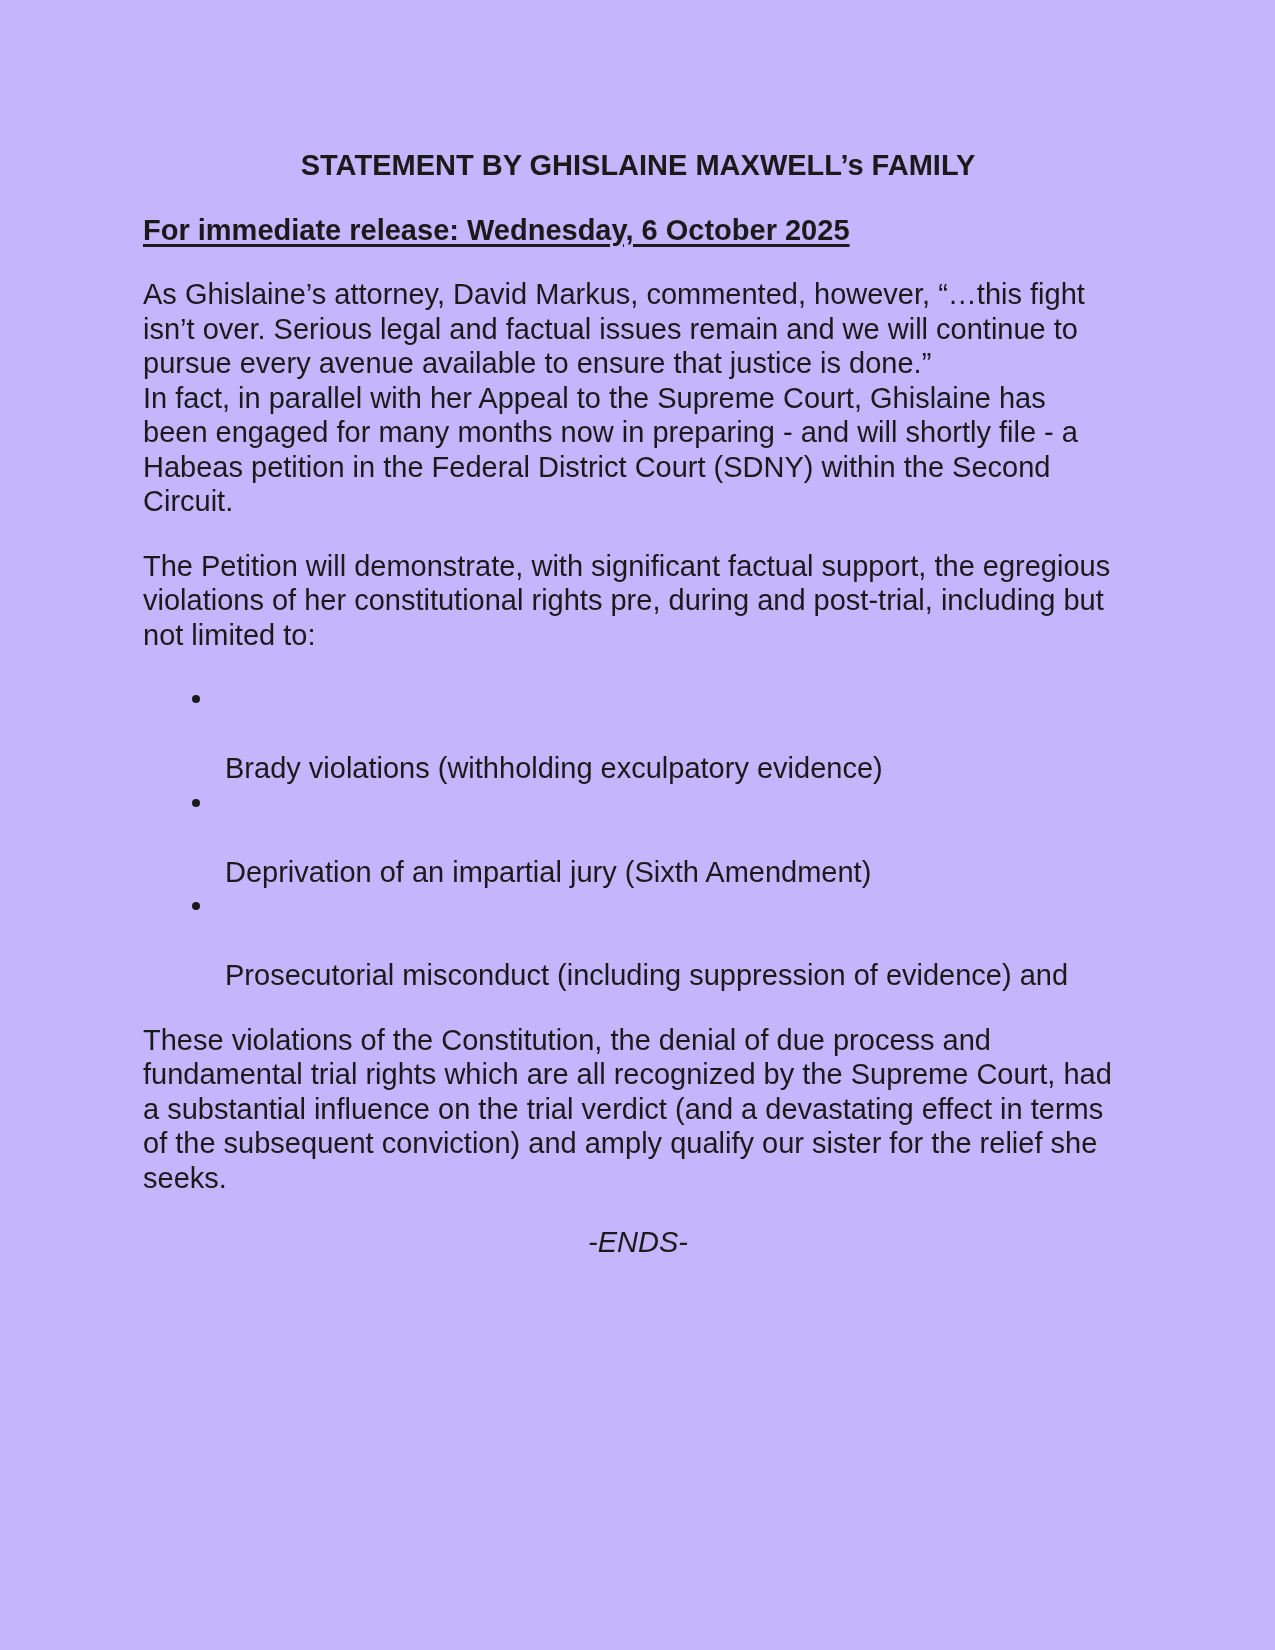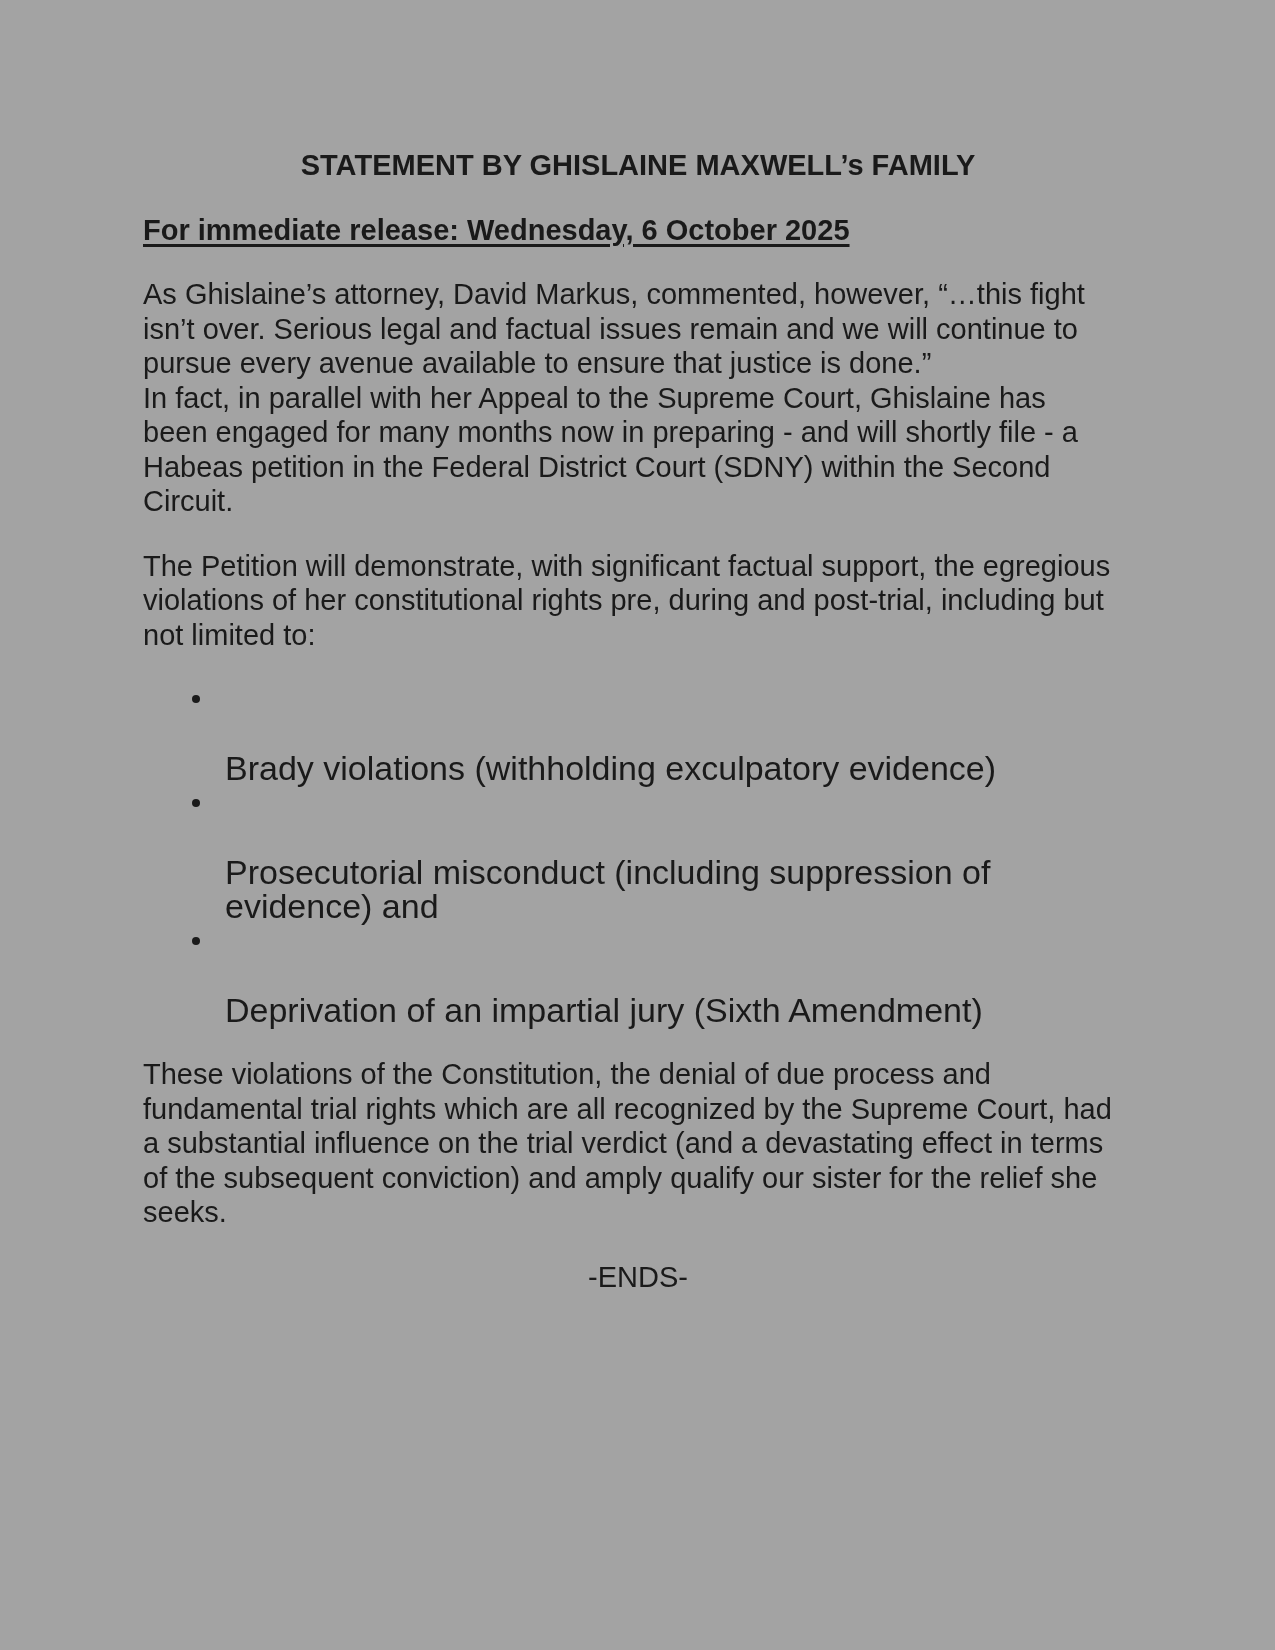--- a/index.html
+++ b/index.html
@@ -4,21 +4,21 @@
 <style>
   html, body {
     margin: 0;
     padding: 0;
     background: #ffffff;
   }
   .page {
     position: relative;
     width: 1275px;
     height: 1650px;
-    background: #a3a3a3;
+    background: #c4b5fd;
     color: #1a1a1a;
     font-family: "Liberation Sans", "DejaVu Sans", sans-serif;
     overflow: hidden;
   }
   .content {
     box-sizing: border-box;
     width: 1275px;
     padding: 148px 142px 0 143px; 
   }
   .doc-title {
@@ -46,40 +46,41 @@
     margin: 0 0 30px 0;
     white-space: pre-line;
   }
   ul.bullets {
     list-style: none;
     margin: 0 0 30px 0;
     padding: 0;
   }
   ul.bullets li {
     position: relative;
-    font-size: 34px;
+    font-size: 29px;
     line-height: 34.5px;
     padding-left: 82px;
     white-space: pre-line;
   }
   .bullet-dot {
     position: absolute;
     left: 49px;
     top: 13px;
     width: 8px;
     height: 8px;
     border-radius: 50%;
     background: #1a1a1a;
   }
   .ends-line {
     font-size: 29px;
     line-height: 34.5px;
     text-align: center;
     margin: 0;
     white-space: pre-line;
+    font-style: italic;
   }
 </style>
 </head>
 <body>
 
 <div class="page">
   <div class="content">
 
     <h1 class="doc-title">STATEMENT BY GHISLAINE MAXWELL’s FAMILY</h1>
 
@@ -98,25 +99,25 @@
 violations of her constitutional rights pre, during and post-trial, including but
 not limited to:</p>
 
     <ul class="bullets">
       <li>
         <span class="bullet-dot"></span>
         <span>Brady violations (withholding exculpatory evidence)</span>
       </li>
       <li>
         <span class="bullet-dot"></span>
-        <span>Prosecutorial misconduct (including suppression of evidence) and</span>
+        <span>Deprivation of an impartial jury (Sixth Amendment)</span>
       </li>
       <li>
         <span class="bullet-dot"></span>
-        <span>Deprivation of an impartial jury (Sixth Amendment)</span>
+        <span>Prosecutorial misconduct (including suppression of evidence) and</span>
       </li>
     </ul>
 
     <p class="para">These violations of the Constitution, the denial of due process and
 fundamental trial rights which are all recognized by the Supreme Court, had
 a substantial influence on the trial verdict (and a devastating effect in terms
 of the subsequent conviction) and amply qualify our sister for the relief she
 seeks.</p>
 
     <p class="ends-line">-ENDS-</p>

